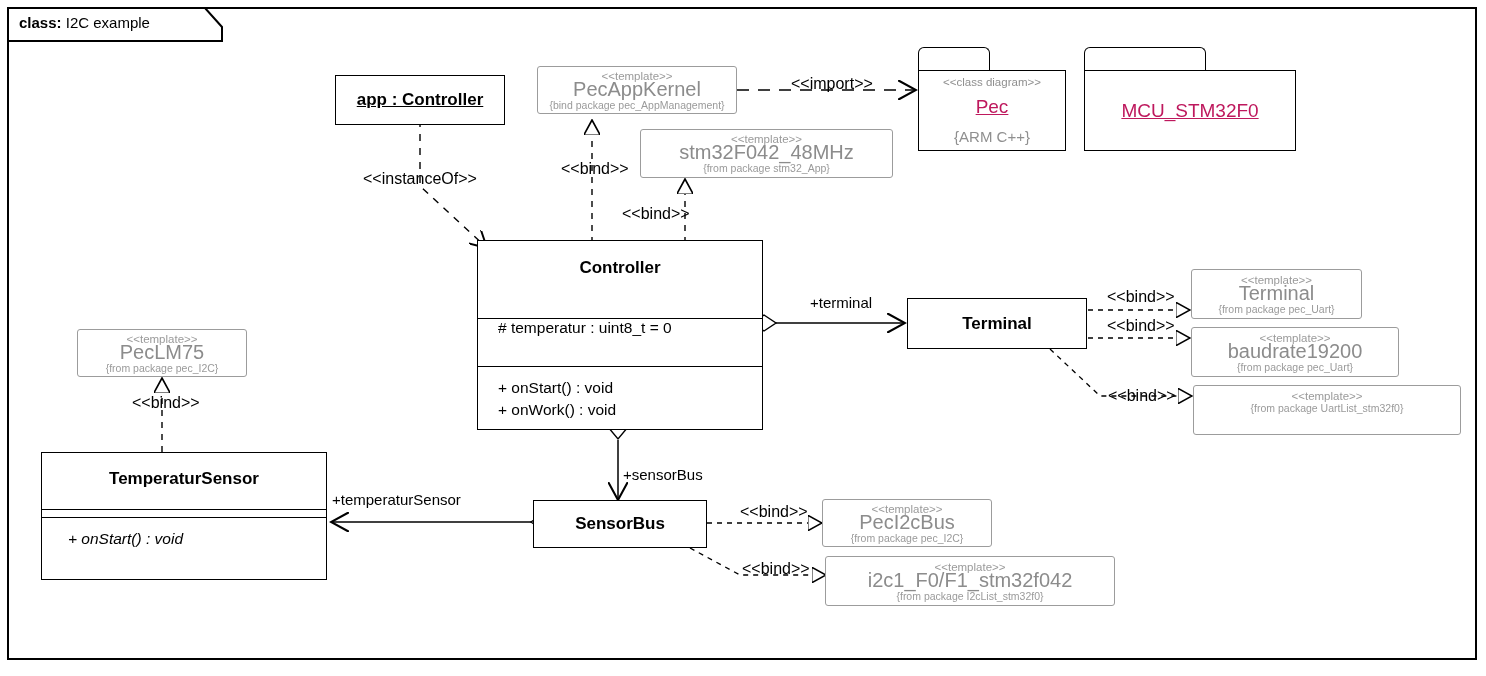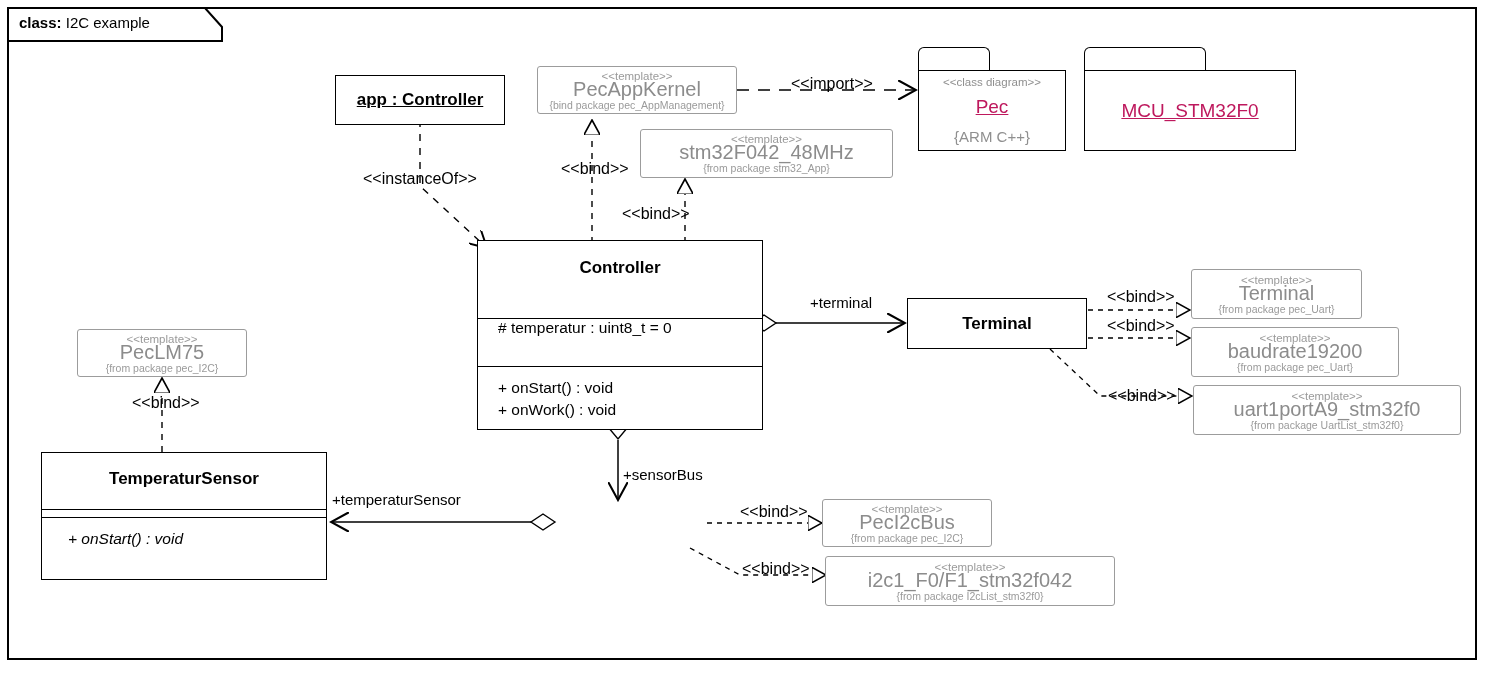--- a/index.html
+++ b/index.html
@@ -318,38 +318,40 @@
   </div>
 
   <div class="tmpl-box" style="left:1191px; top:327px; width:208px; height:50px;">
     <div class="tmpl-stereo" style="margin-top:4px;">&lt;&lt;template&gt;&gt;</div>
     <div class="tmpl-name">baudrate19200</div>
     <div class="tmpl-from">{from package pec_Uart}</div>
   </div>
 
   <div class="tmpl-box" style="left:1193px; top:385px; width:268px; height:50px;">
     <div class="tmpl-stereo" style="margin-top:4px;">&lt;&lt;template&gt;&gt;</div>
-    <div class="tmpl-name">uart1portA9_stm32f0</div>
     <div class="tmpl-from">{from package UartList_stm32f0}</div>
   </div>
 
   <div class="tmpl-box" style="left:77px; top:329px; width:170px; height:48px;">
     <div class="tmpl-stereo" style="margin-top:3px;">&lt;&lt;template&gt;&gt;</div>
     <div class="tmpl-name">PecLM75</div>
     <div class="tmpl-from">{from package pec_I2C}</div>
   </div>
 
   <div class="uml-box" style="left:41px; top:452px; width:286px; height:128px;">
     <div class="box-title" style="margin-top:16px;">TemperaturSensor</div>
     <div class="compartment" style="margin-top:20px; height:8px;"></div>
     <div class="compartment" style="height:calc(100% - 72px); padding-top:12px;">
       <div class="member italic" style="padding-left:26px;">+ onStart() : void</div>
     </div>
   </div>
 
+  <div class="uml-box" style="left:533px; top:500px; width:174px; height:48px;">
+    <div class="box-title" style="margin-top:13px;">SensorBus</div>
+  </div>
 
   <div class="tmpl-box" style="left:822px; top:499px; width:170px; height:48px;">
     <div class="tmpl-stereo" style="margin-top:3px;">&lt;&lt;template&gt;&gt;</div>
     <div class="tmpl-name">PecI2cBus</div>
     <div class="tmpl-from">{from package pec_I2C}</div>
   </div>
 
   <div class="tmpl-box" style="left:825px; top:556px; width:290px; height:50px;">
     <div class="tmpl-stereo" style="margin-top:4px;">&lt;&lt;template&gt;&gt;</div>
     <div class="tmpl-name">i2c1_F0/F1_stm32f042</div>

